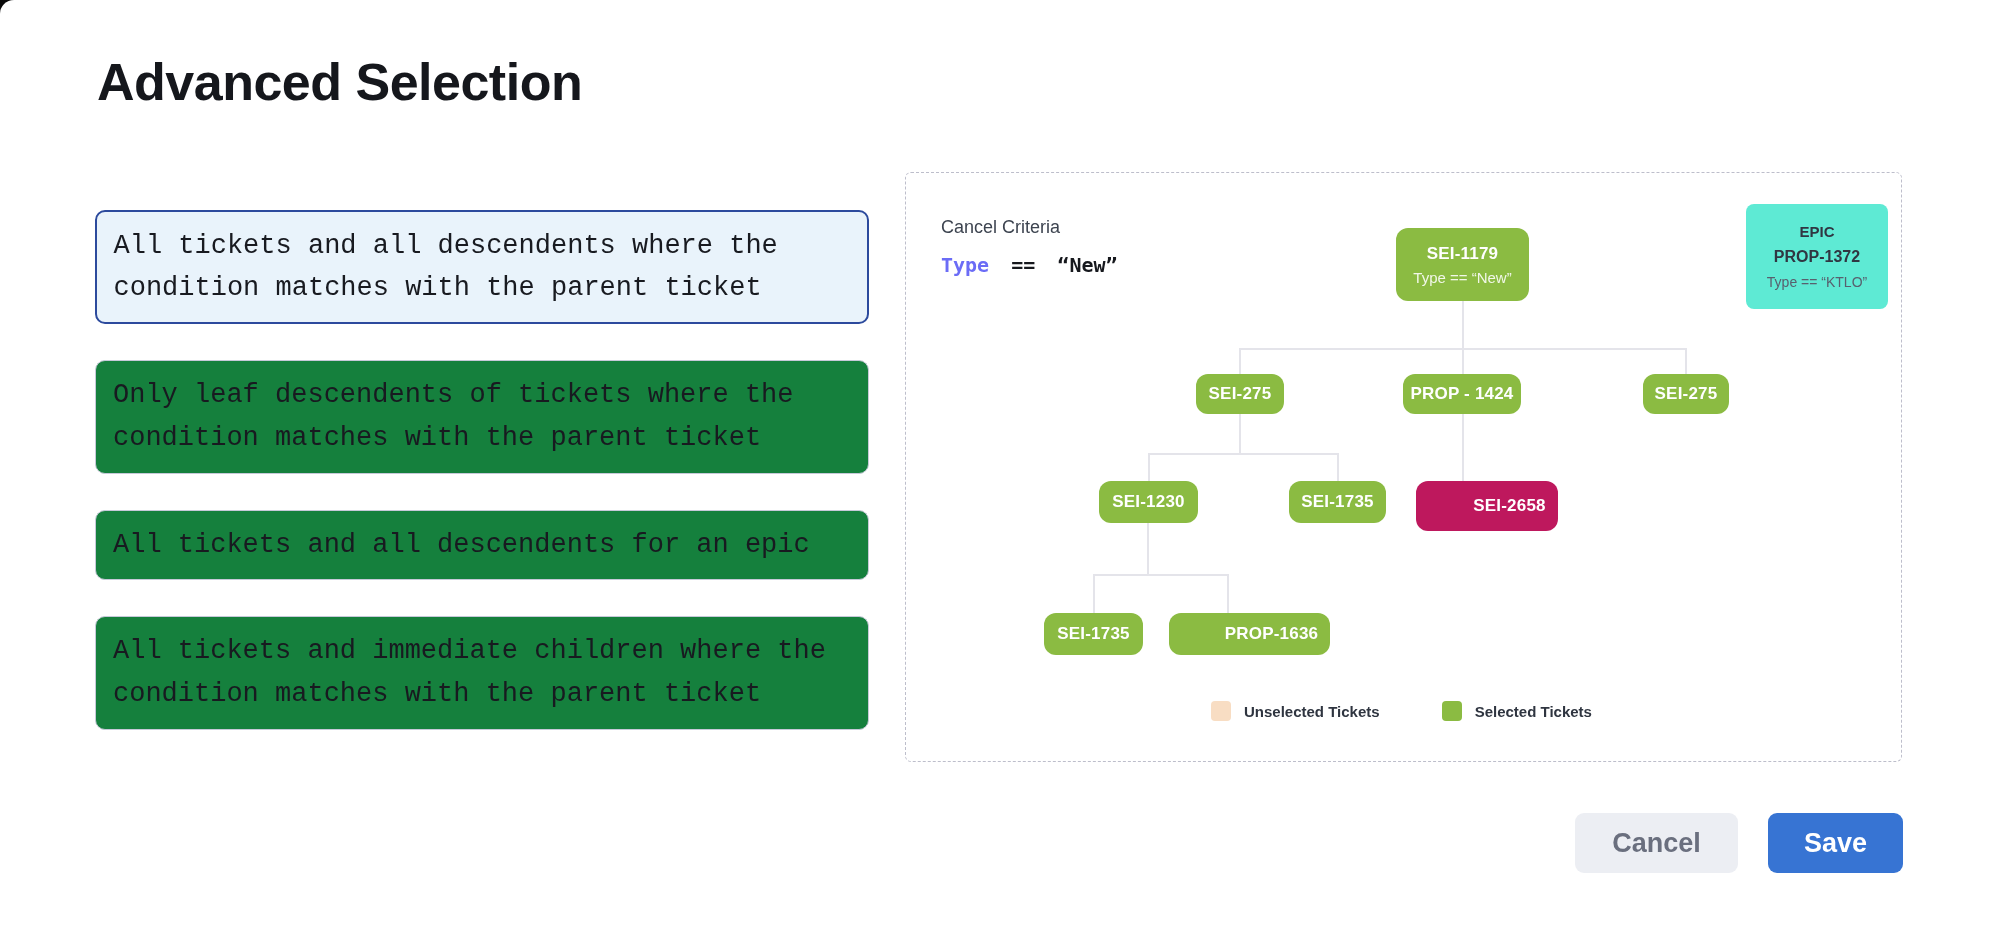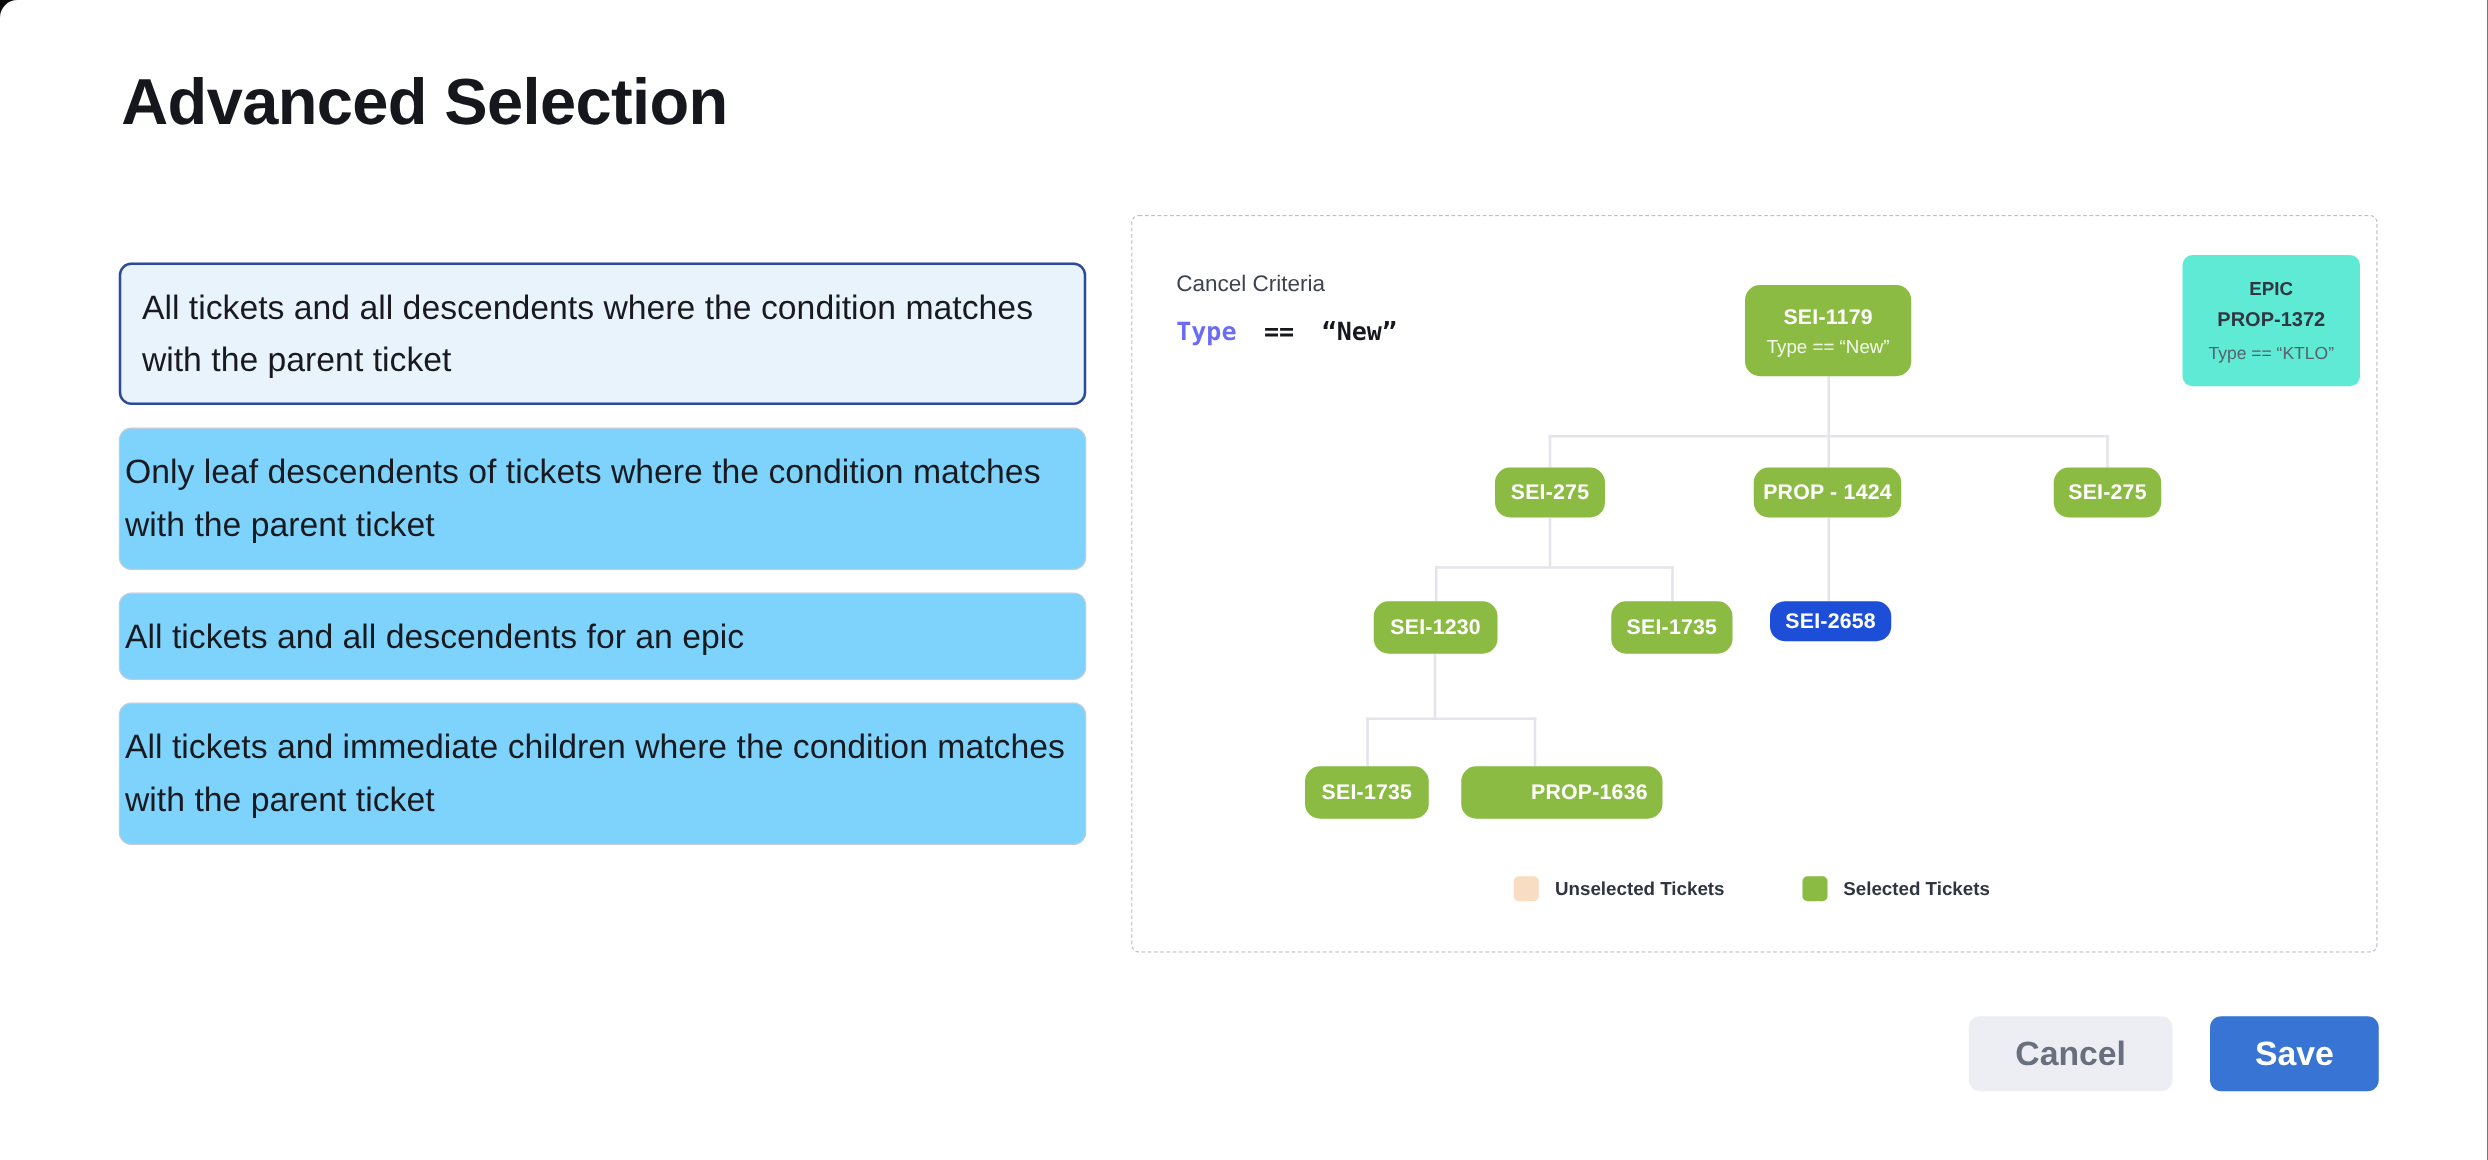--- a/index.html
+++ b/index.html
@@ -8,25 +8,25 @@
     border-radius:14px 0 0 0; overflow:hidden;
     font-family:"Liberation Sans", sans-serif;
   }
   .title {
     position:absolute; left:97px; top:52px; margin:0;
     font-size:52px; font-weight:700; color:#15171c; letter-spacing:-0.5px;
   }
   
   .options {
     position:absolute; left:95px; top:210px; width:774px;
-    display:flex; flex-direction:column; gap:18px;
+    display:flex; flex-direction:column; gap:36px;font-family:Liberation Mono, monospace;
   }
   .card {
     box-sizing:border-box; border:1.5px solid #c7c9d9; border-radius:10px;
-    background:#7dd3fc; padding:13px 4px; cursor:pointer;
+    background:#15803d; padding:13px 17px; cursor:pointer;
     font-size:27px; line-height:1.58; color:#181a20; font-weight:500;
   }
   .card.selected { border-width:2px; padding:12.5px 16.5px; }
   
   .panel {
     position:absolute; left:905px; top:172px; width:997px; height:590px;
     box-sizing:border-box; border:1.5px dashed #bdbecb; border-radius:6px;
     background:#ffffff;
   }
   .example-label { position:absolute; left:35px; top:44px; font-size:18px; color:#3d4450; }
@@ -130,21 +130,21 @@
         </div>
         <div class="node" style="left: 737px; top: 201px; width: 86px; height: 40px; background: rgb(139, 187, 66);">
           <div class="lbl">SEI-275</div>
         </div>
         <div class="node" style="left: 193px; top: 308px; width: 99px; height: 42px; background: rgb(139, 187, 66);">
           <div class="lbl">SEI-1230</div>
         </div>
         <div class="node" style="left: 383px; top: 308px; width: 97px; height: 42px; background: rgb(139, 187, 66);">
           <div class="lbl">SEI-1735</div>
         </div>
-        <div class="node" style="left: 510px; top: 308px; width: 97px; height: 32px; background: #1d4ed8;">
+        <div class="node" style="left: 510px; top: 308px; width: 97px; height: 50px; background: #be185d; padding-left: 45px;">
           <div class="lbl">SEI-2658</div>
         </div>
         <div class="node" style="left: 138px; top: 440px; width: 99px; height: 42px; background: rgb(139, 187, 66);">
           <div class="lbl">SEI-1735</div>
         </div>
         <div class="node" style="left: 263px; top: 440px; width: 117px; height: 42px; background: rgb(139, 187, 66); padding-left: 44px;">
           <div class="lbl">PROP-1636</div>
         </div>
       </div>
 

